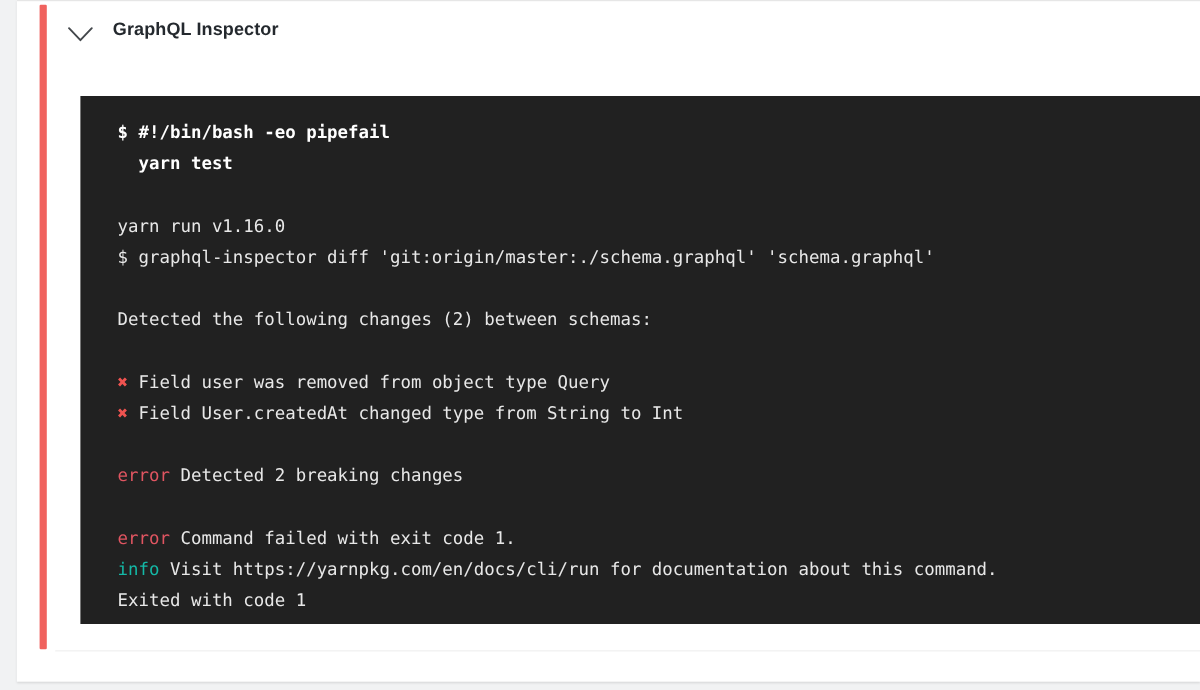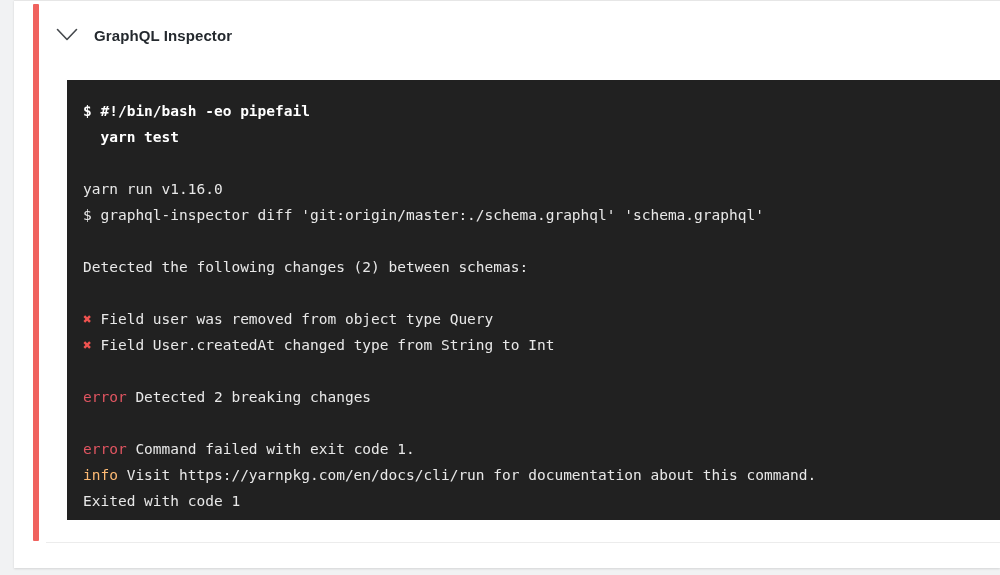--- a/index.html
+++ b/index.html
@@ -49,21 +49,21 @@
     background: #f0625e;
     border-radius: 1px;
   }
 
   
   .check-header {
     position: absolute;
     left: 40px;
     top: 16px;
     display: flex;
-    align-items: center;
+    align-items: flex-start;
     height: 38px;
   }
   .chevron-icon {
     width: 26px;
     height: 26px;
     display: flex;
     align-items: center;
     justify-content: center;
     margin-right: 14px;
     cursor: pointer;
@@ -79,37 +79,37 @@
 
   
   .terminal {
     position: absolute;
     left: 53px;
     top: 80px;
     right: 0px;
     width: 933px;
     height: 440px;
     background: #212121;
-    padding: 18px 0 18px 0;
+    padding: 18px 0 18px 15px;
     box-sizing: border-box;
     overflow: hidden;
   }
   .term-inner {
     font-family: "DejaVu Sans Mono", "Liberation Mono", monospace;
     font-size: 14.5px;
     line-height: 26px;
     color: #e8e8e8;
     padding-left: 16px;
     white-space: pre;
   }
   .line { white-space: pre; }
   .line.bold { font-weight: bold; color: #ffffff; }
   .line.blank { height: 26px; }
   .tok-error  { color: #e05561; text-align: center; }
-  .tok-info   { color: #fdba74; }
+  .tok-info   { color: #14b8a6; }
   .tok-cross  { color: #ef5350; font-weight: bold; }
 
   
   .bottom-rule {
     position: absolute;
     left: 32px;
     top: 542px;
     width: 954px;
     height: 1px;
     background: #ececec;

